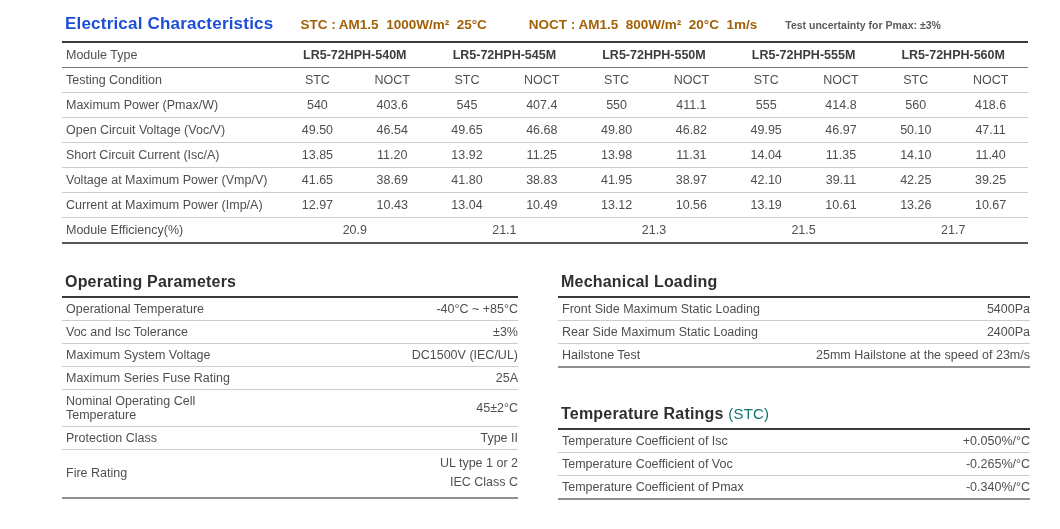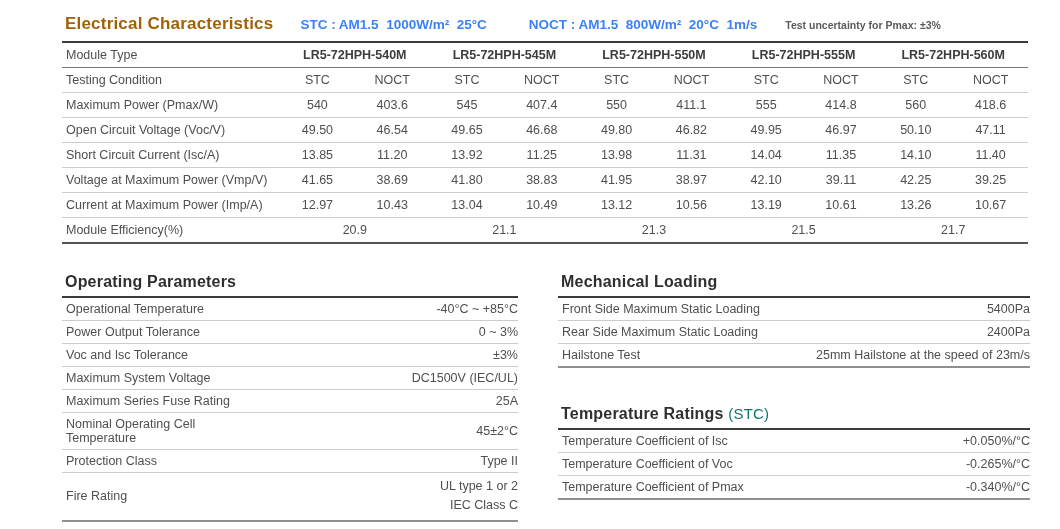--- a/index.html
+++ b/index.html
@@ -8,22 +8,22 @@
     width: 1060px; height: 529px;
     font-family: "Liberation Sans", "DejaVu Sans", sans-serif;
     color: #4f4f4f;
     overflow: hidden;
   }
   .top-section { margin: 8px 32px 0 62px; }
   .ec-header {
     display: flex; align-items: baseline;
     padding: 6px 0 7px 3px;
   }
-  .ec-title { font-size: 17px; font-weight: bold; color: #a16207; letter-spacing: 0.2px; }
-  .cond { font-size: 13.5px; font-weight: bold; color: #3b82f6; white-space: pre; }
+  .ec-title { font-size: 17px; font-weight: bold; color: #1d4ed8; letter-spacing: 0.2px; }
+  .cond { font-size: 13.5px; font-weight: bold; color: #a16207; white-space: pre; }
   .cond-stc { margin-left: 27px; }
   .cond-noct { margin-left: 42px; }
   .uncertainty { font-size: 10.5px; color: #5a5a5a; margin-left: 28px; font-weight: bold; }
 
   table { border-collapse: collapse; width: 100%; table-layout: fixed; }
   td { font-size: 12.5px; color: #4f4f4f; }
 
   .ec-table { border-top: 2px solid #3b3b3b; border-bottom: 2px solid #555555; }
   .ec-table td { padding: 5px 2px; text-align: center; }
   .ec-table td.rowlabel { text-align: left; padding-left: 4px; }
@@ -178,24 +178,20 @@
 <div class="bottom-section">
   <div class="col-left">
     <div class="sub-heading">Operating Parameters</div>
     <table class="kv-table">
       <tbody>
         <tr>
           <td class="lbl">Operational Temperature</td>
           <td class="val">-40°C ~ +85°C</td>
         </tr>
         <tr>
-          <td class="lbl">Power Output Tolerance</td>
-          <td class="val">0 ~ 3%</td>
-        </tr>
-        <tr>
           <td class="lbl">Voc and Isc Tolerance</td>
           <td class="val">±3%</td>
         </tr>
         <tr>
           <td class="lbl">Maximum System Voltage</td>
           <td class="val">DC1500V (IEC/UL)</td>
         </tr>
         <tr>
           <td class="lbl">Maximum Series Fuse Rating</td>
           <td class="val">25A</td>

